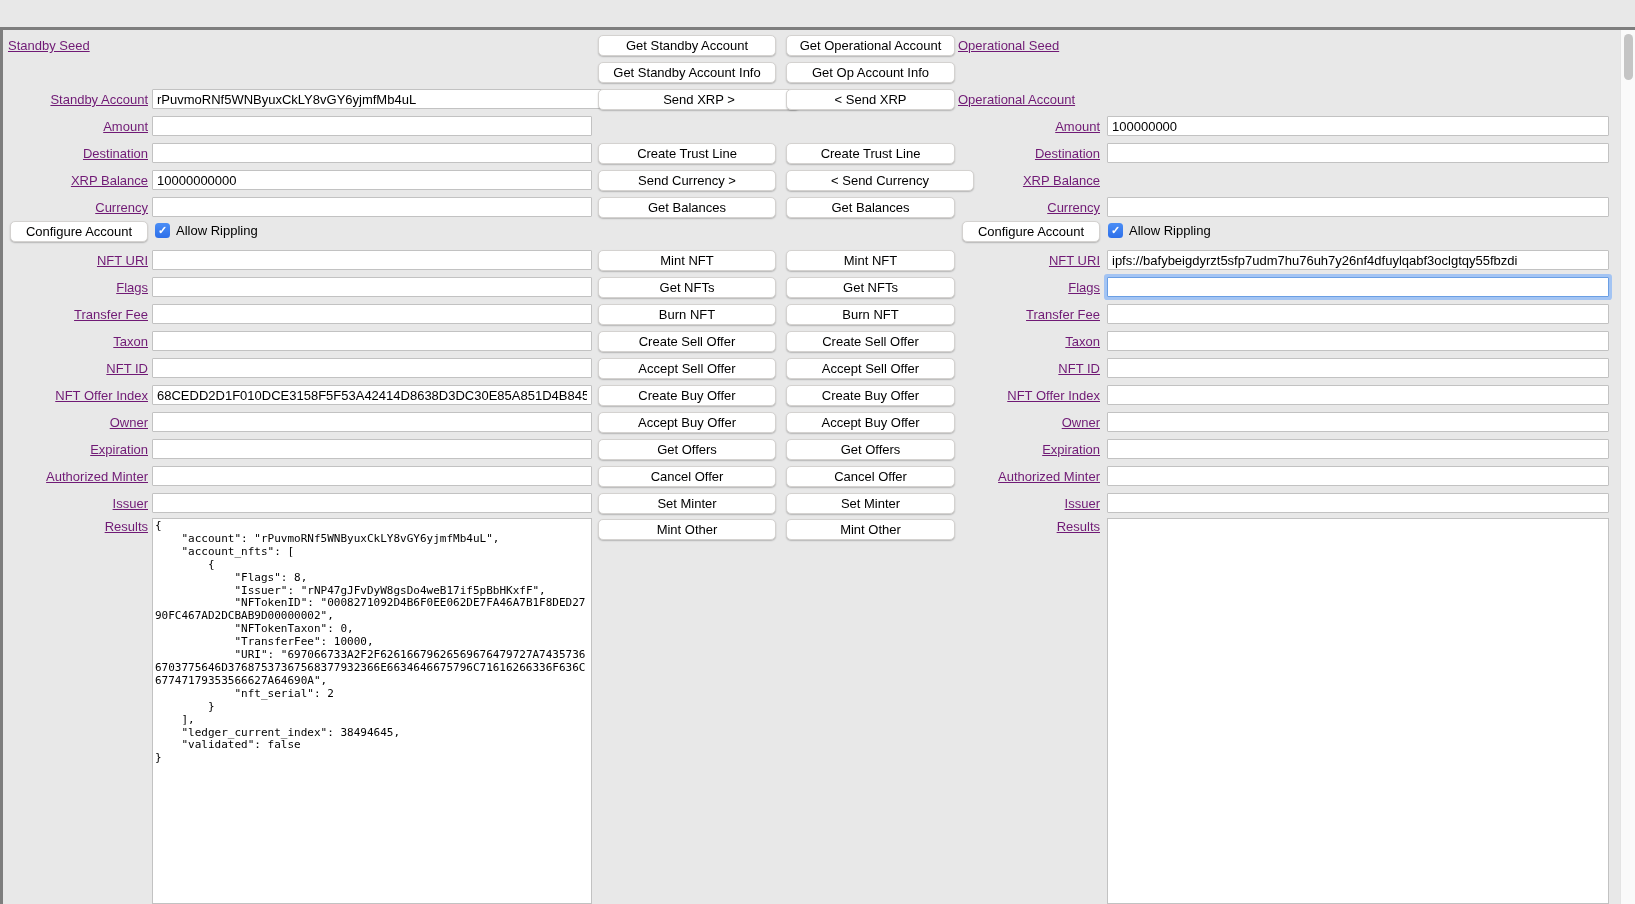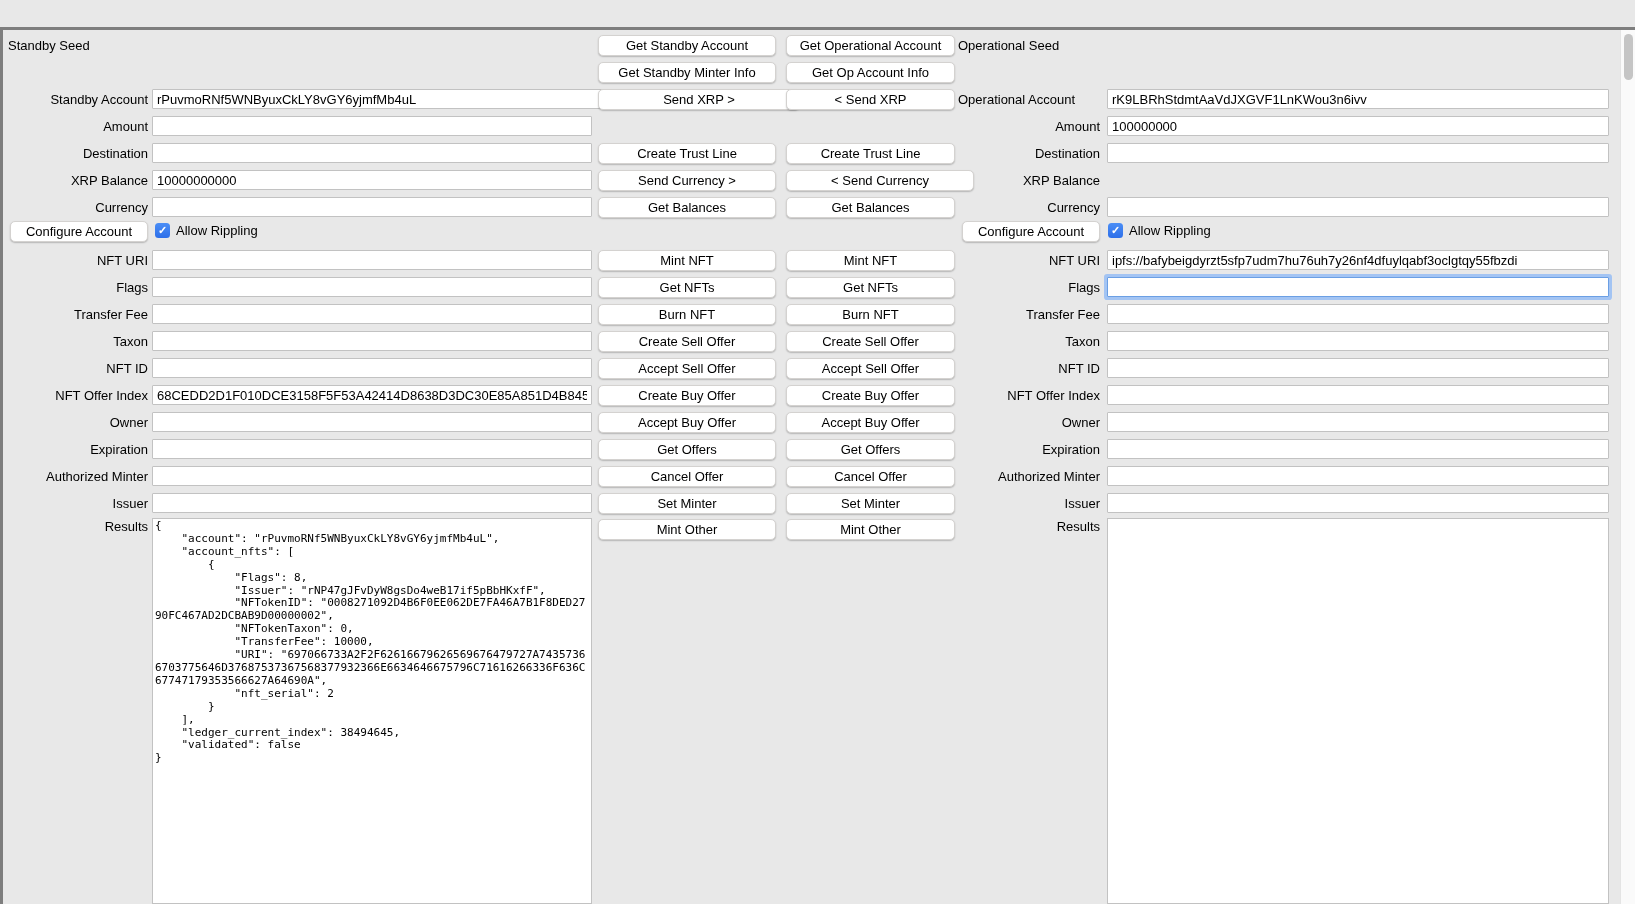--- a/index.html
+++ b/index.html
@@ -14,21 +14,21 @@
   .lights{position:absolute;left:12px;top:8px;display:flex;gap:8px;}
   .light{width:12px;height:12px;border-radius:50%;box-sizing:border-box;}
   .light.red{background:#ff5f57;border:1px solid #e2463f;}
   .light.yellow{background:#febc2e;border:1px solid #dfa023;}
   .light.green{background:#28c840;border:1px solid #1ca82f;}
   
   .content{position:absolute;top:27px;left:0;width:1635px;height:877px;background:#e8e8e8;}
   .edge-top{position:absolute;top:0;left:0;width:100%;height:3px;background:#7e7e7e;z-index:5;}
   .edge-left{position:absolute;top:0;left:0;width:3px;height:100%;background:#7e7e7e;z-index:5;}
   
-  .lbl{position:absolute;height:17px;line-height:17px;color:#000000;white-space:nowrap;}
+  .lbl{position:absolute;height:17px;line-height:17px;color:#701a75;white-space:nowrap;text-decoration:underline;}
   .l-lbl{left:0;width:148px;text-align:right;}
   .l-lbl-first{left:8px;width:200px;text-align:left;}
   .r-lbl{left:955px;width:145px;text-align:right;}
   .r-lbl-first{left:958px;width:200px;text-align:left;}
   
   .field{position:absolute;height:20px;background:#fff;border:1px solid #c2c2c2;
     box-sizing:border-box;border-radius:1px;font-family:"Liberation Sans",sans-serif;
     font-size:13px;color:#000;padding:0 4px;outline:none;}
   .field.focused{border:1px solid #6b9fe4;box-shadow:0 0 0 3px #a3c4f3;}
   
@@ -123,21 +123,21 @@
             "TransferFee": 10000,
             "URI": "697066733A2F2F62616679626569676479727A74357366703775646D37687537367568377932366E6634646675796C71616266336F636C67747179353566627A64690A",
             "nft_serial": 2
         }
     ],
     "ledger_current_index": 38494645,
     "validated": false
 }</div>
 
     <button class="btn" style="left:598px;top:8px;width:178px">Get Standby Account</button>
-    <button class="btn" style="left:598px;top:35px;width:178px">Get Standby Minter Info</button>
+    <button class="btn" style="left:598px;top:35px;width:178px">Get Standby Account Info</button>
     <button class="btn" style="left:598px;top:62px;width:202px">Send XRP &gt;</button>
     <button class="btn" style="left:598px;top:116px;width:178px">Create Trust Line</button>
     <button class="btn" style="left:598px;top:143px;width:178px">Send Currency &gt;</button>
     <button class="btn" style="left:598px;top:170px;width:178px">Get Balances</button>
     <button class="btn" style="left:598px;top:223px;width:178px">Mint NFT</button>
     <button class="btn" style="left:598px;top:250px;width:178px">Get NFTs</button>
     <button class="btn" style="left:598px;top:277px;width:178px">Burn NFT</button>
     <button class="btn" style="left:598px;top:304px;width:178px">Create Sell Offer</button>
     <button class="btn" style="left:598px;top:331px;width:178px">Accept Sell Offer</button>
     <button class="btn" style="left:598px;top:358px;width:178px">Create Buy Offer</button>
@@ -161,21 +161,20 @@
     <button class="btn" style="left:786px;top:358px;width:169px">Create Buy Offer</button>
     <button class="btn" style="left:786px;top:385px;width:169px">Accept Buy Offer</button>
     <button class="btn" style="left:786px;top:412px;width:169px">Get Offers</button>
     <button class="btn" style="left:786px;top:439px;width:169px">Cancel Offer</button>
     <button class="btn" style="left:786px;top:466px;width:169px">Set Minter</button>
     <button class="btn" style="left:786px;top:492px;width:169px">Mint Other</button>
 
     <span class="lbl r-lbl-first" style="top:10px">Operational Seed</span>
 
     <span class="lbl r-lbl-first" style="top:64px">Operational Account</span>
-    <input class="field" style="left: 1107px; top: 62px; width: 502px;" value="rK9LBRhStdmtAaVdJXGVF1LnKWou3n6ivv">
 
     <span class="lbl r-lbl" style="top:91px">Amount</span>
     <input class="field" style="left: 1107px; top: 89px; width: 502px;" value="100000000">
 
     <span class="lbl r-lbl" style="top:118px">Destination</span>
     <input class="field" style="left: 1107px; top: 116px; width: 502px;" value="">
 
     <span class="lbl r-lbl" style="top:145px">XRP Balance</span>
 
     <span class="lbl r-lbl" style="top:172px">Currency</span>

